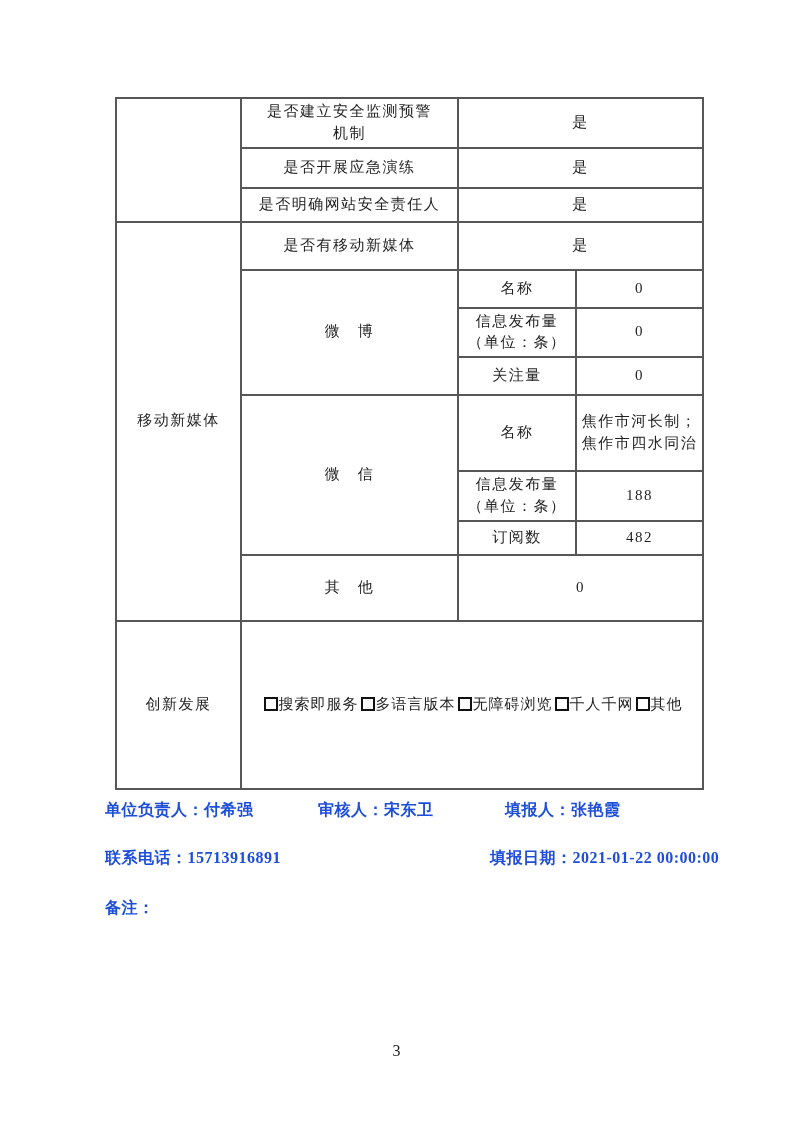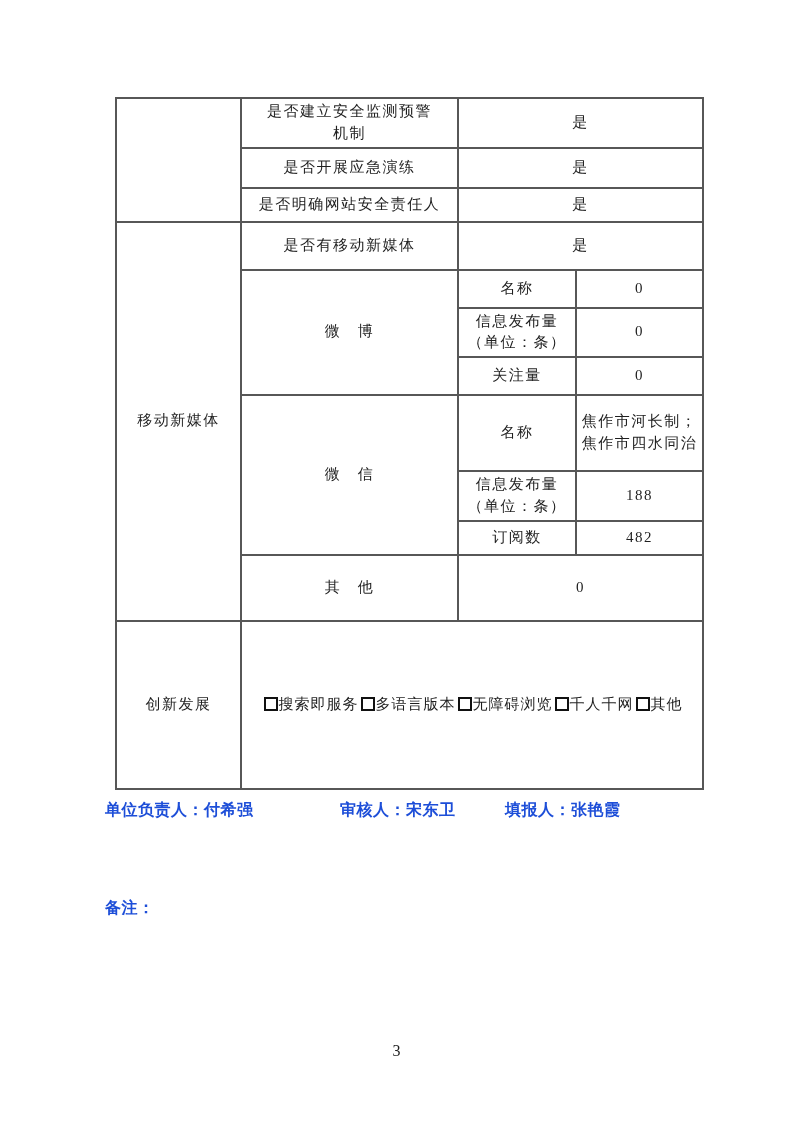--- a/index.html
+++ b/index.html
@@ -158,27 +158,33 @@
           <span><span class="cb-box"></span><span>搜索即服务</span></span><span><span class="cb-box"></span><span>多语言版本</span></span><span><span class="cb-box"></span><span>无障碍浏览</span></span><span><span class="cb-box"></span><span>千人千网</span></span><span><span class="cb-box"></span><span>其他</span></span>
         </div>
       </td>
     </tr>
   </tbody>
     </table>
 
   <div class="footer-item" style="left:105px; top:800px;">
     <span>单位负责人：</span><span>付希强</span>
   </div>
-  <div class="footer-item" style="left:340px; top:800px;text-align:right;">
+  <div class="footer-item" style="left:318px; top:800px;text-align:right;">
     <span>审核人：</span><span>宋东卫</span>
   </div>
   <div class="footer-item" style="left:505px; top:800px;">
     <span>填报人：</span><span>张艳霞</span>
   </div>
 
+  <div class="footer-item" style="left:105px; top:848px;">
+    <span>联系电话：</span><span>15713916891</span>
+  </div>
+  <div class="footer-item" style="left:490px; top:848px;">
+    <span>填报日期：</span><span>2021-01-22 00:00:00</span>
+  </div>
 
   <div class="footer-item" style="left:105px; top:898px;">
     <span>备注：</span>
   </div>
 
   <div class="page-number">3</div>
 
 </div>
 
 </body></html>

